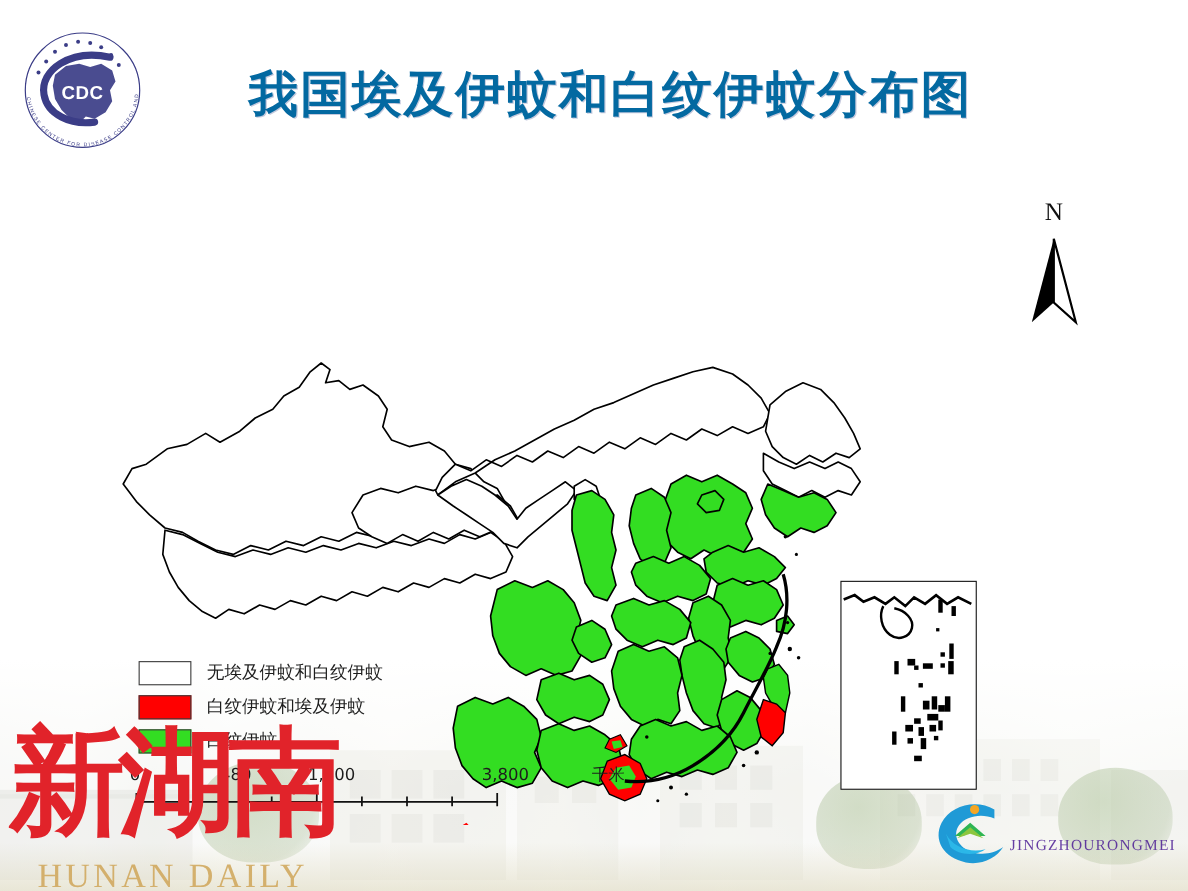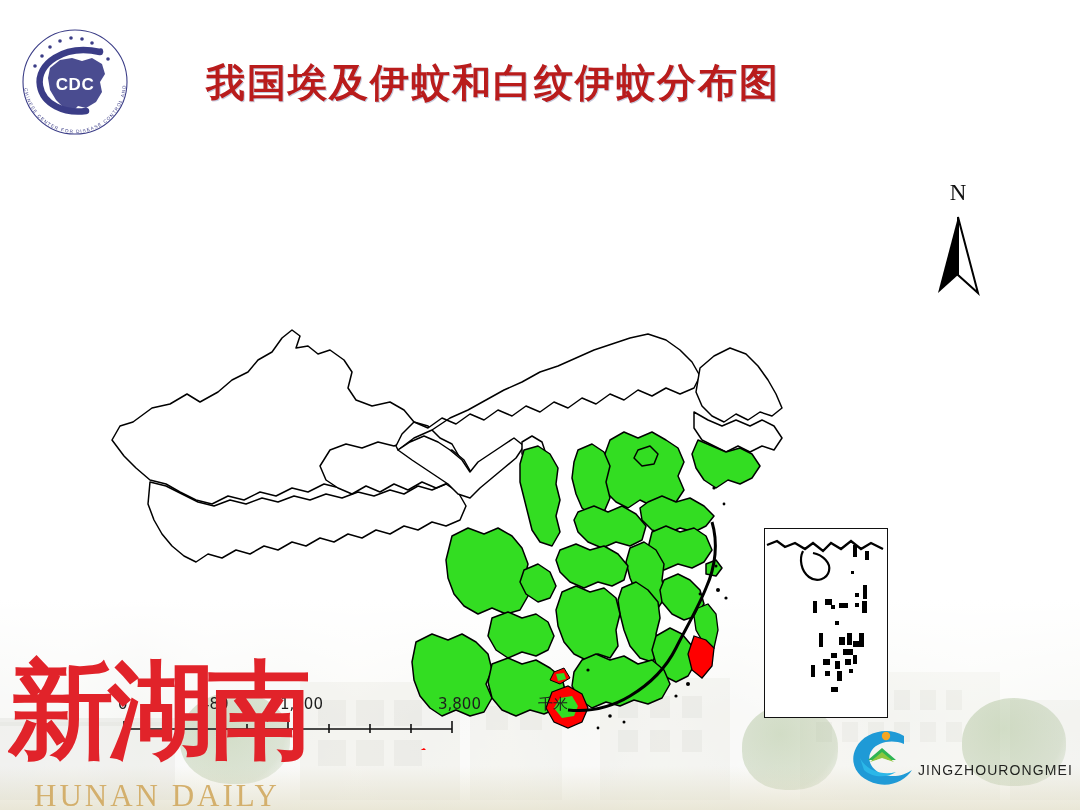--- a/index.html
+++ b/index.html
@@ -30,23 +30,23 @@
     background:linear-gradient(to bottom,rgba(226,224,205,0),rgba(219,214,186,0.55));
   }
   .photo-tree{
     position:absolute;border-radius:50% 50% 45% 45%;
     background:radial-gradient(circle at 40% 35%, rgba(176,196,156,0.55), rgba(154,178,132,0.30) 70%, rgba(154,178,132,0) 100%);
   }
 
   
   .cdc-logo{position:absolute;left:12px;top:16px;width:126px;height:126px;}
   .page-title{
-    position:absolute;left:206px;top:56px;width:760px;
-    font-size:39px;font-weight:bold;letter-spacing:2px;
-    color:#b91c1c;
+    position:absolute;left:226px;top:56px;width:760px;
+    font-size:45px;font-weight:bold;letter-spacing:2px;
+    color:#0369a1;
     font-family:"DejaVu Sans","Liberation Sans",sans-serif;
     text-shadow:1px 1px 0 rgba(20,40,120,0.25);
     white-space:nowrap;
   }
 
   
   .map-wrap{position:absolute;left:0;top:150px;width:1080px;height:600px;}
   .map-svg{position:absolute;left:0;top:0;}
 
   
@@ -91,22 +91,22 @@
   }
   .wm-hunan-daily{
     position:absolute;left:34px;top:778px;
     font-size:31px;letter-spacing:3px;color:#d2ab63;opacity:0.92;
     font-family:"Liberation Serif","DejaVu Serif",serif;
     white-space:nowrap;
   }
   .jz-logo{position:absolute;left:848px;top:726px;width:68px;height:62px;}
   .jz-text{
     position:absolute;left:918px;top:762px;font-size:14px;letter-spacing:1.1px;
-    color:#000000;opacity:0.85;white-space:nowrap;
-    font-family:Liberation Sans, sans-serif;
+    color:#4c1d95;opacity:0.85;white-space:nowrap;
+    font-family:Liberation Serif, serif;
   }
 </style>
 </head>
 <body>
 
 <div id="stage">
 
   <div class="photo-backdrop"></div>
   <svg class="photo-buildings" viewBox="0 0 1080 150" preserveAspectRatio="none">
     <rect x="0" y="62" width="175" height="78" fill="#c9cbc0" opacity="0.55"></rect>
@@ -385,20 +385,34 @@
       </svg>
     </div>
   </div>
 
   <div class="north-letter">N</div>
   <svg class="north-arrow" style="top:206px" viewBox="0 0 56 78">
     <path d="M28,0 L48,76 L28,58 Z" fill="#ffffff" stroke="#000" stroke-width="2"></path>
     <path d="M28,0 L8,76 L28,58 Z" fill="#000000"></path>
   </svg>
 
+  <div class="legend">
+    <div class="legend-row">
+      <span class="legend-swatch" style="background:#ffffff"></span>
+      <span class="legend-label">无埃及伊蚊和白纹伊蚊</span>
+    </div>
+    <div class="legend-row">
+      <span class="legend-swatch" style="background:#ff0000"></span>
+      <span class="legend-label">白纹伊蚊和埃及伊蚊</span>
+    </div>
+    <div class="legend-row">
+      <span class="legend-swatch" style="background:#33dd22"></span>
+      <span class="legend-label">白纹伊蚊</span>
+    </div>
+  </div>
 
   <div class="scalebar">
     <div class="scale-labels">
       <span class="scale-lbl" style="left:-4px">0</span>
       <span class="scale-lbl" style="left:78px">480</span>
       <span class="scale-lbl" style="left:158px">1,800</span>
       <span class="scale-lbl" style="left:316px">3,800</span>
       <span class="scale-unit" style="left:372px">千米</span>
     </div>
     <svg style="position:absolute;left:0;top:22px" width="380" height="18" viewBox="0 0 380 18">

